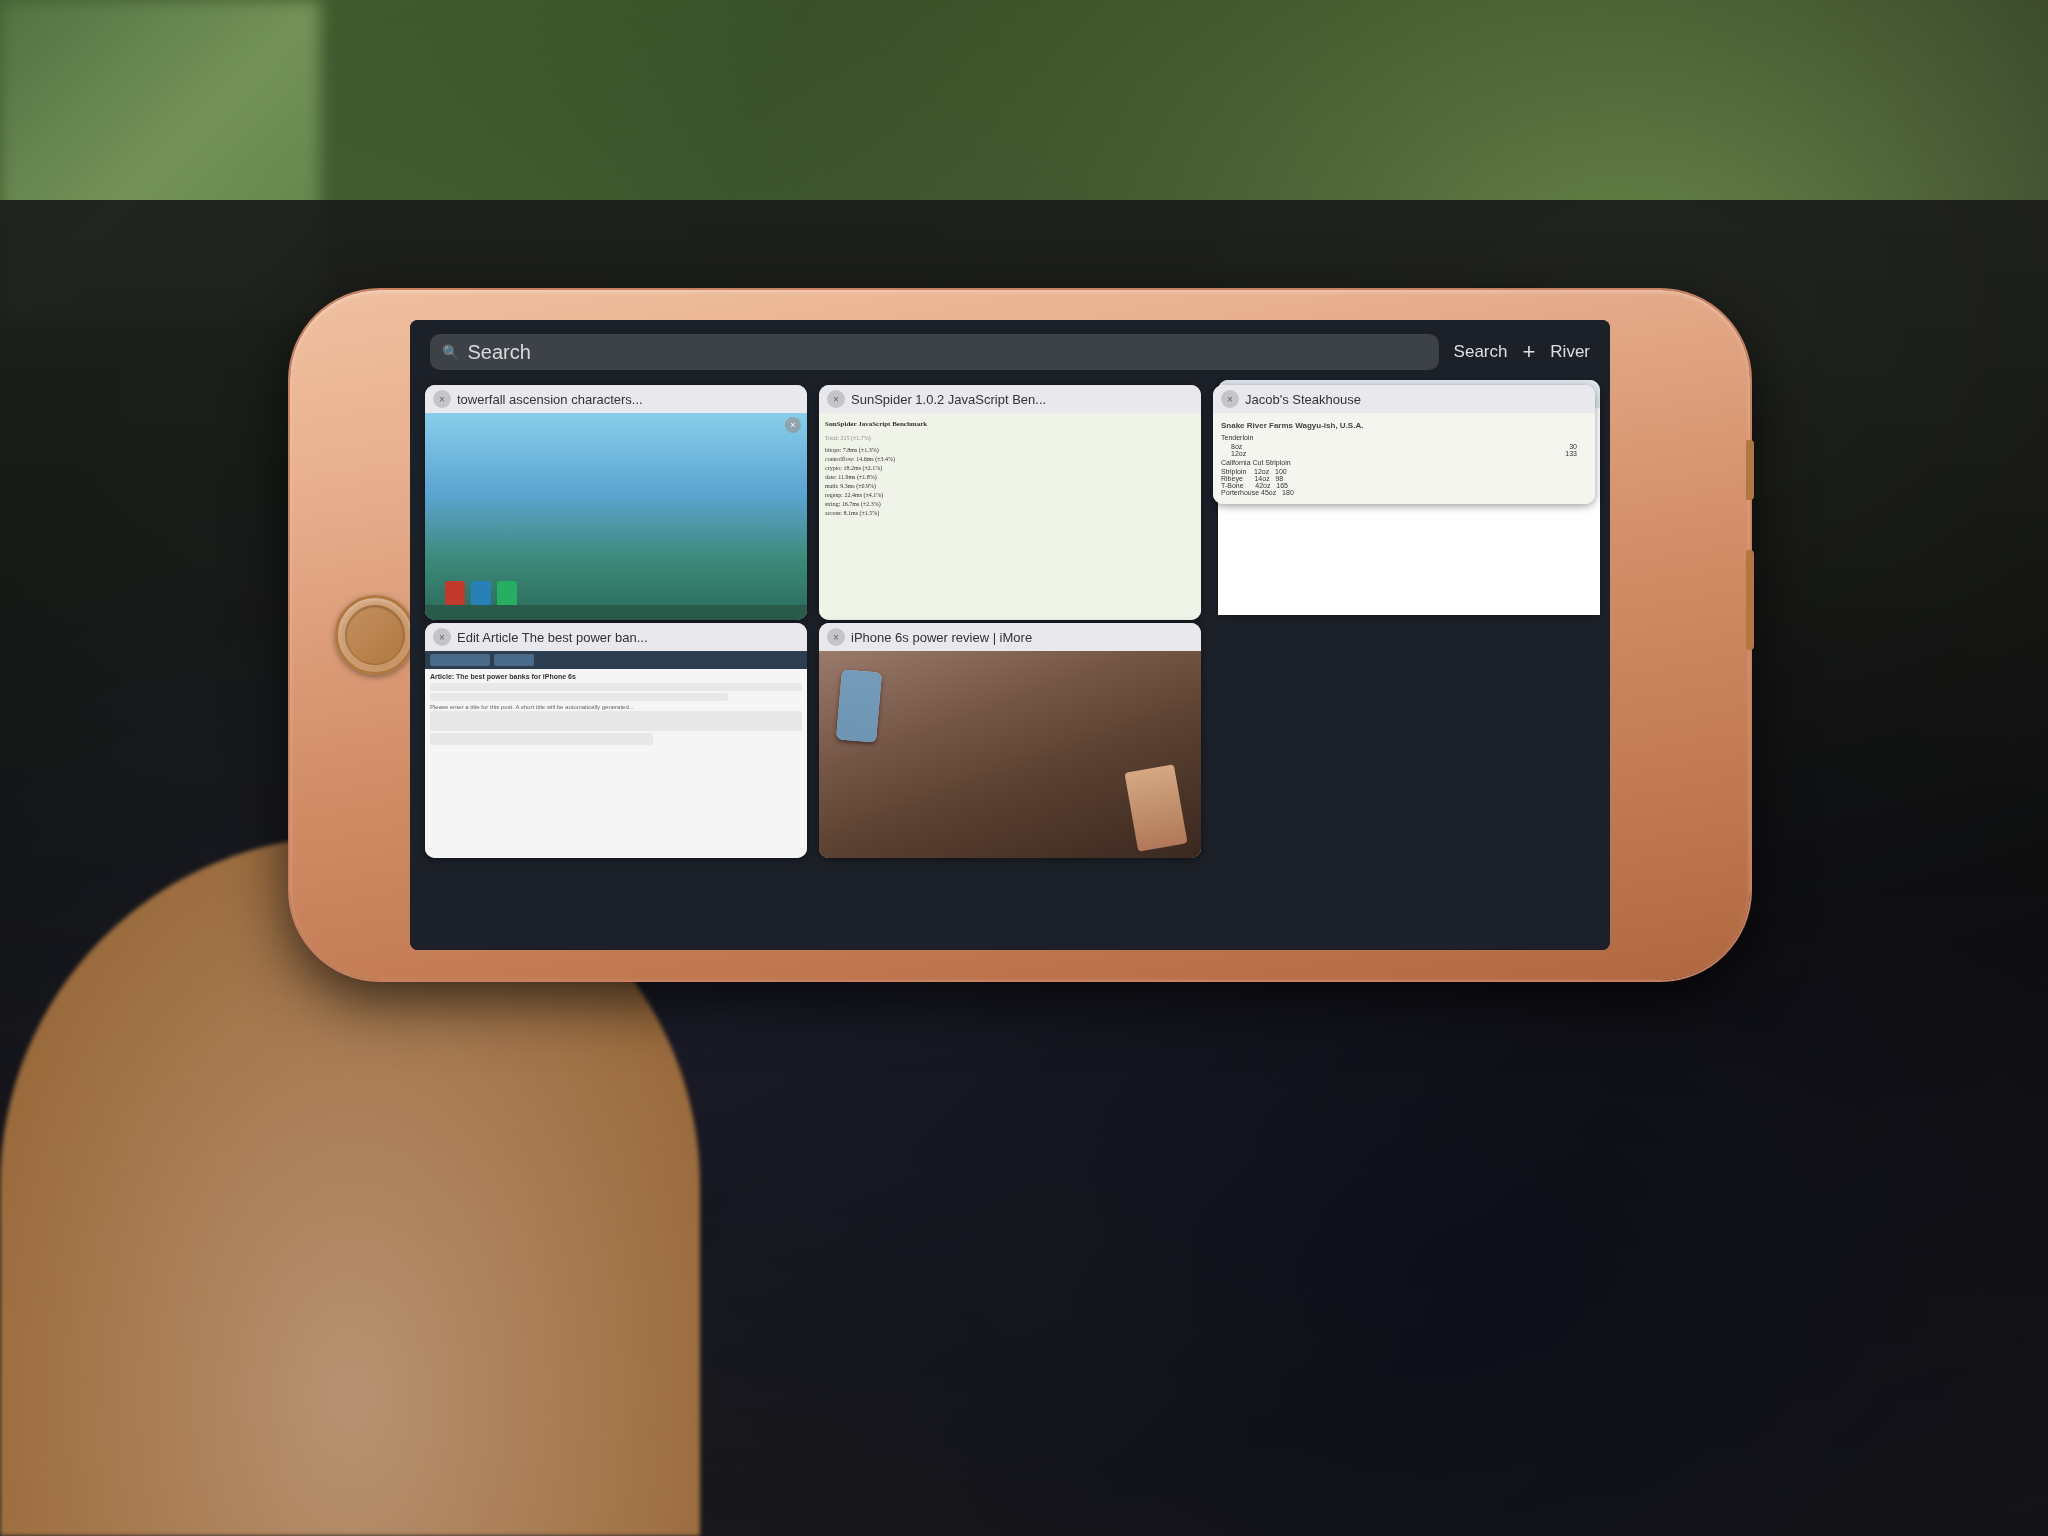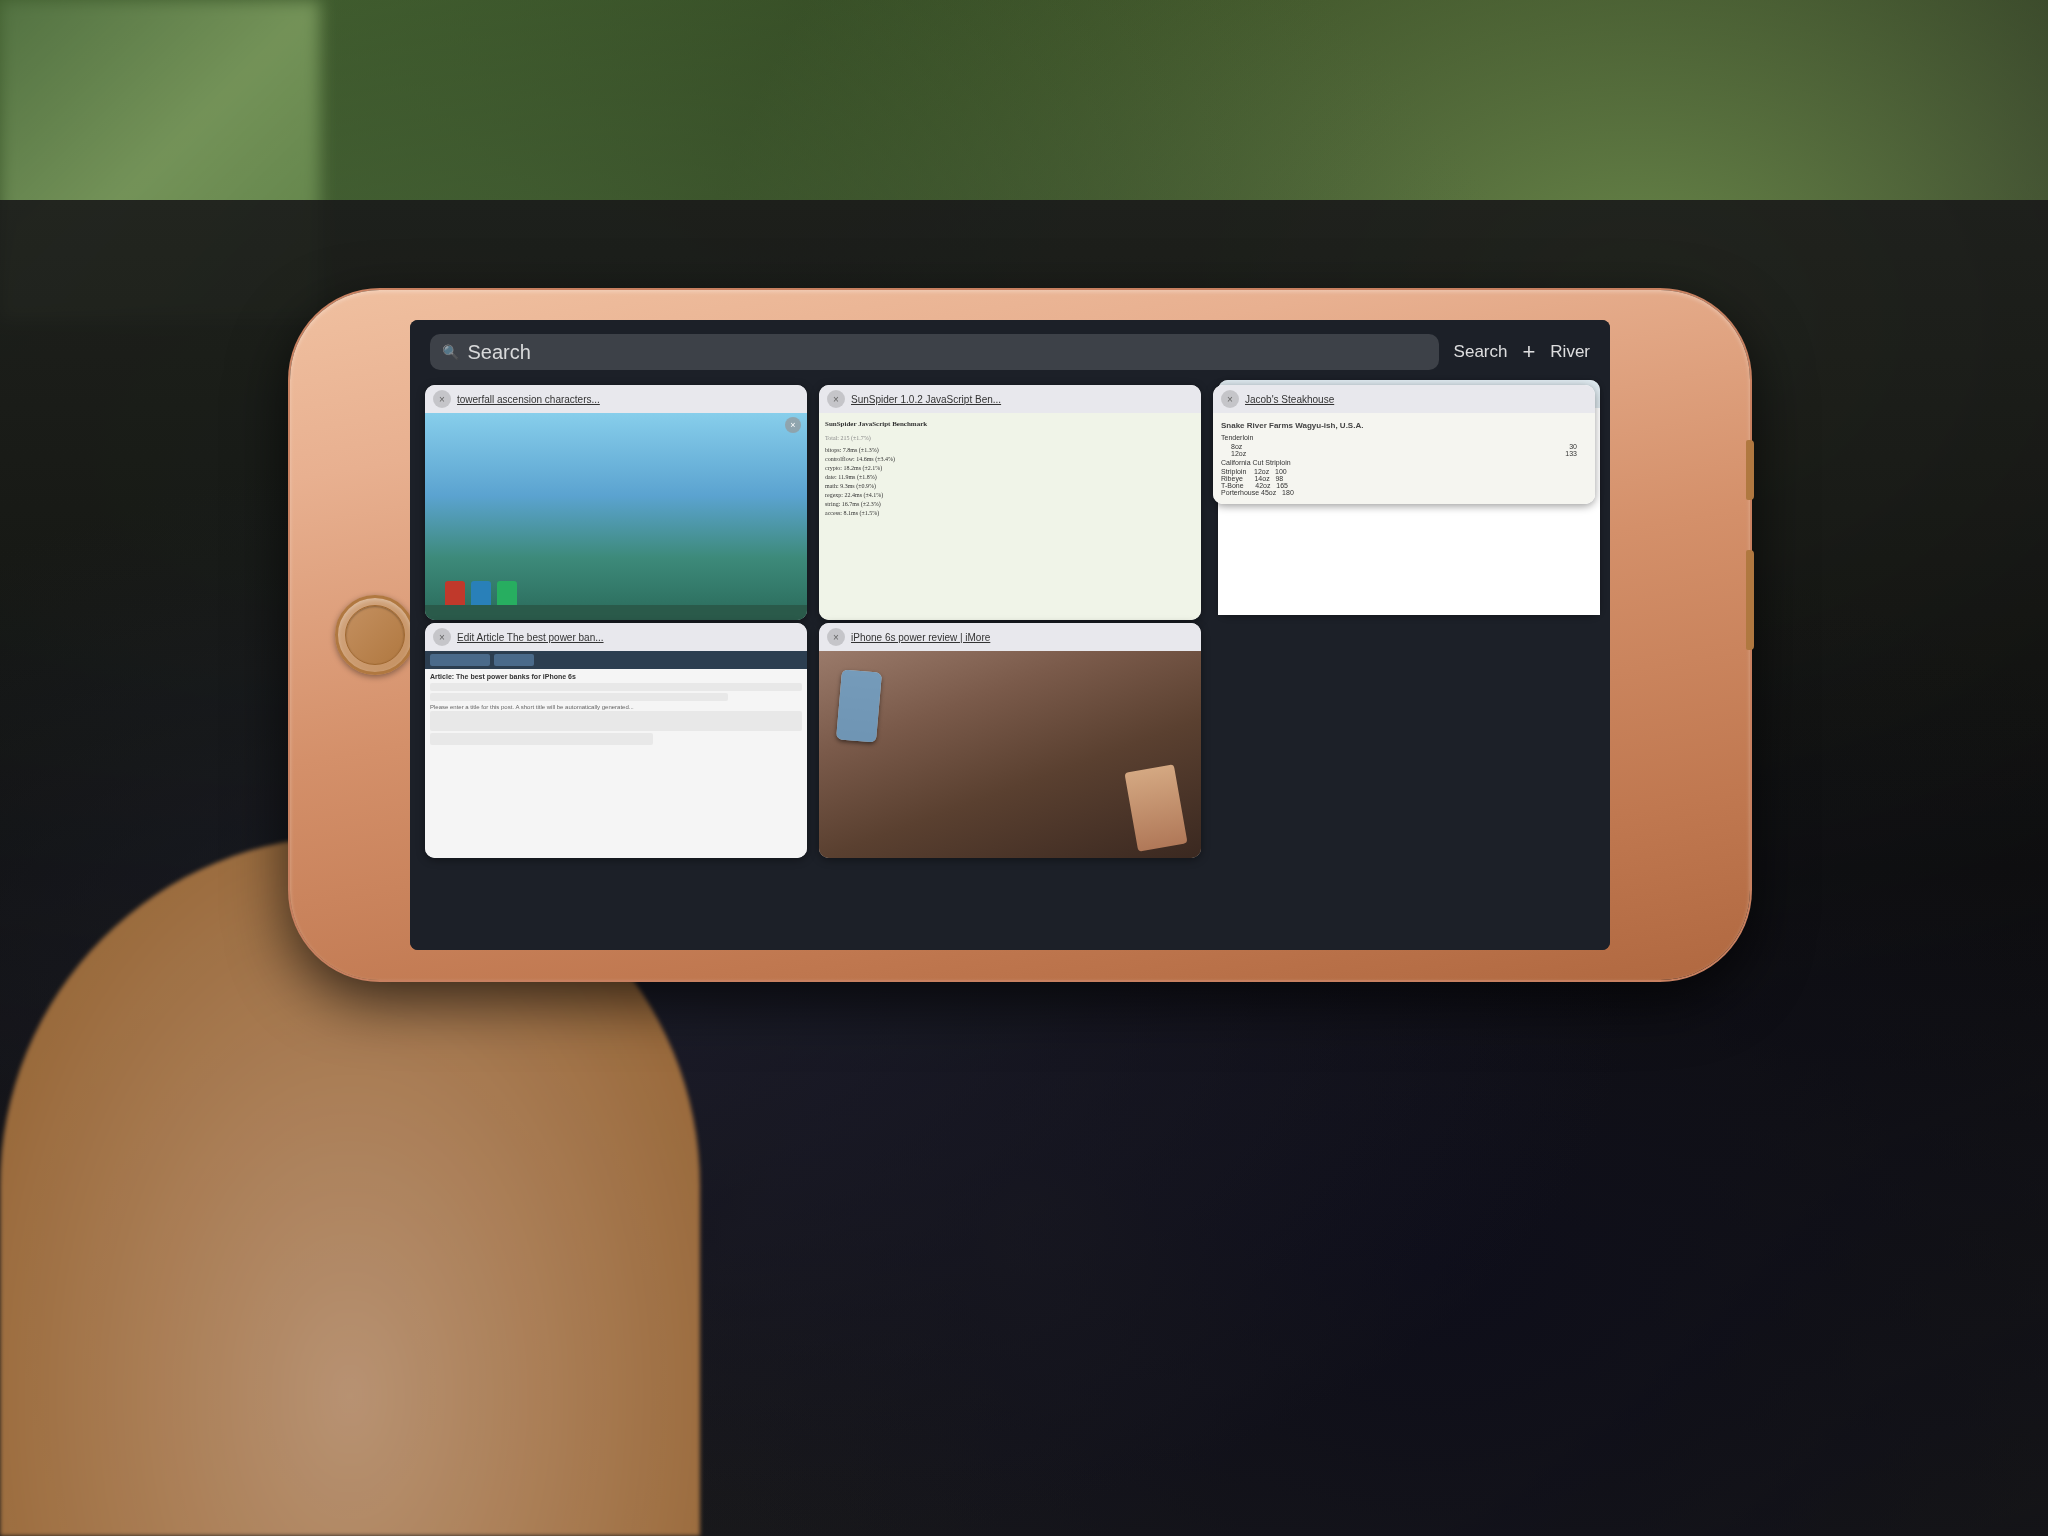--- a/index.html
+++ b/index.html
@@ -217,27 +217,26 @@
       display: flex;
       align-items: center;
       justify-content: center;
       font-size: 10px;
       color: #666;
       flex-shrink: 0;
       cursor: pointer;
     }
 
     .tab-title {
-      font-size: 10px;
+      font-size: 13px;
       color: #333;
       overflow: hidden;
       text-overflow: ellipsis;
       white-space: nowrap;
       flex: 1;
-      text-decoration: underline;
     }
 
     .tab-thumbnail {
       flex: 1;
       overflow: hidden;
       position: relative;
     }
 
     
     .tab-thumb-towerfall {

